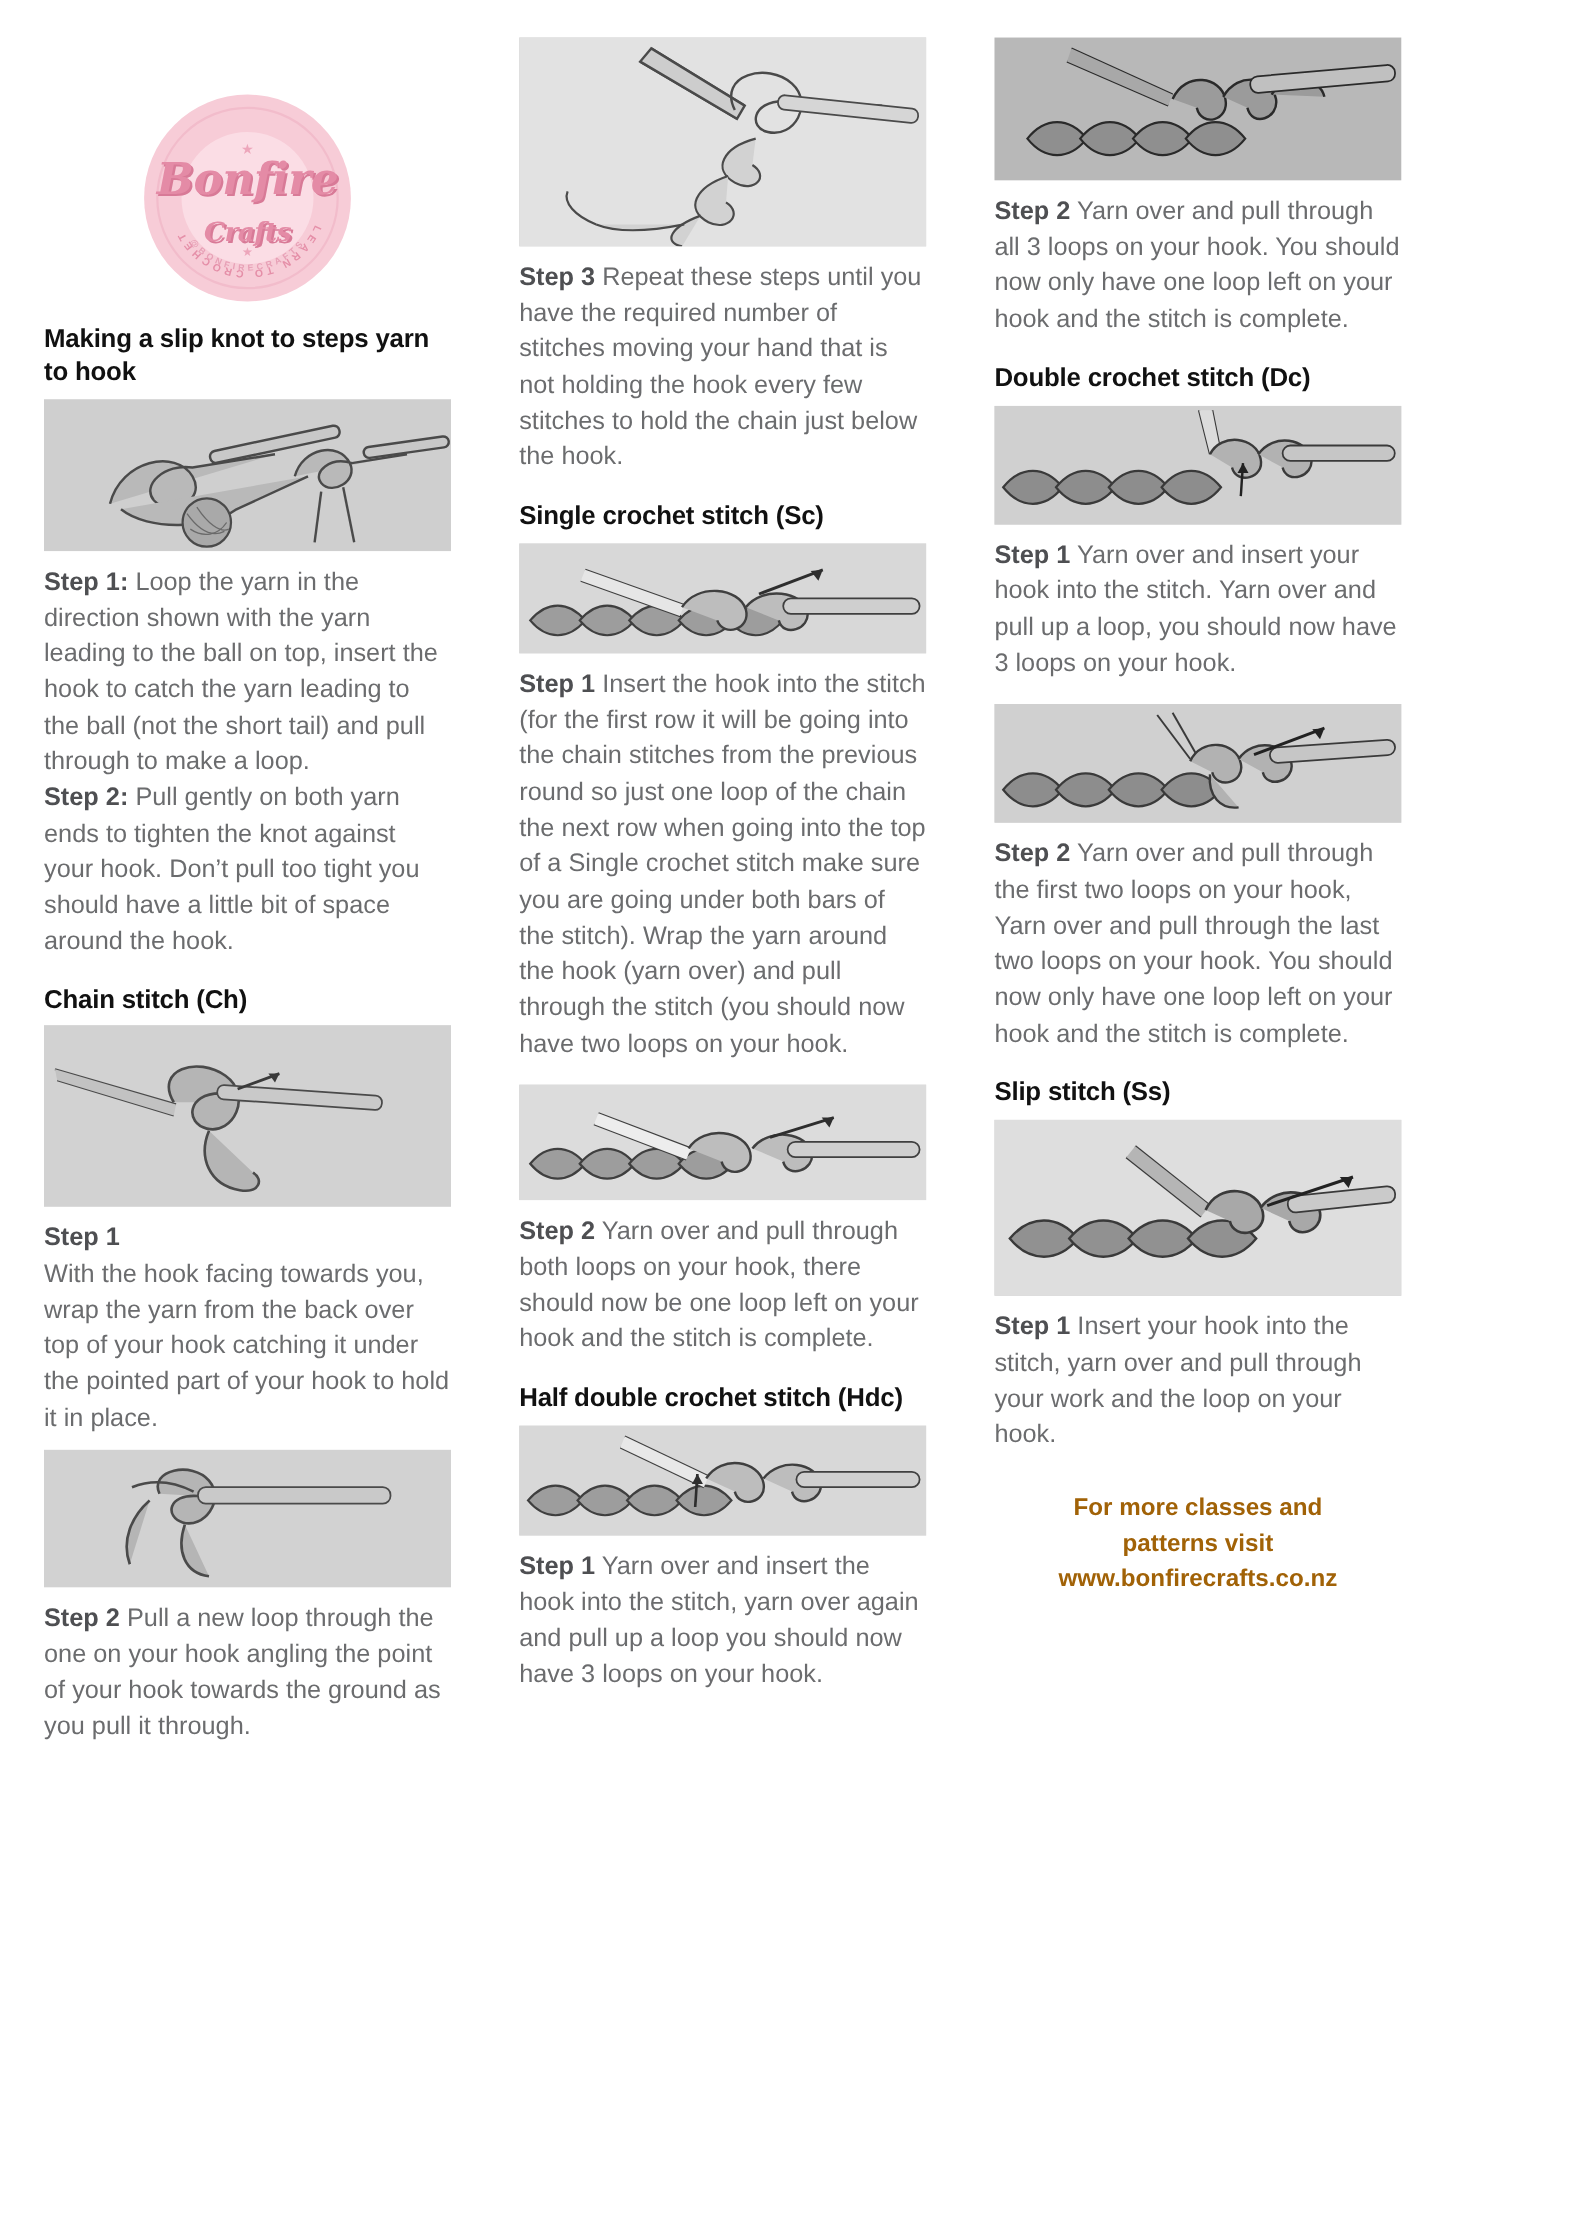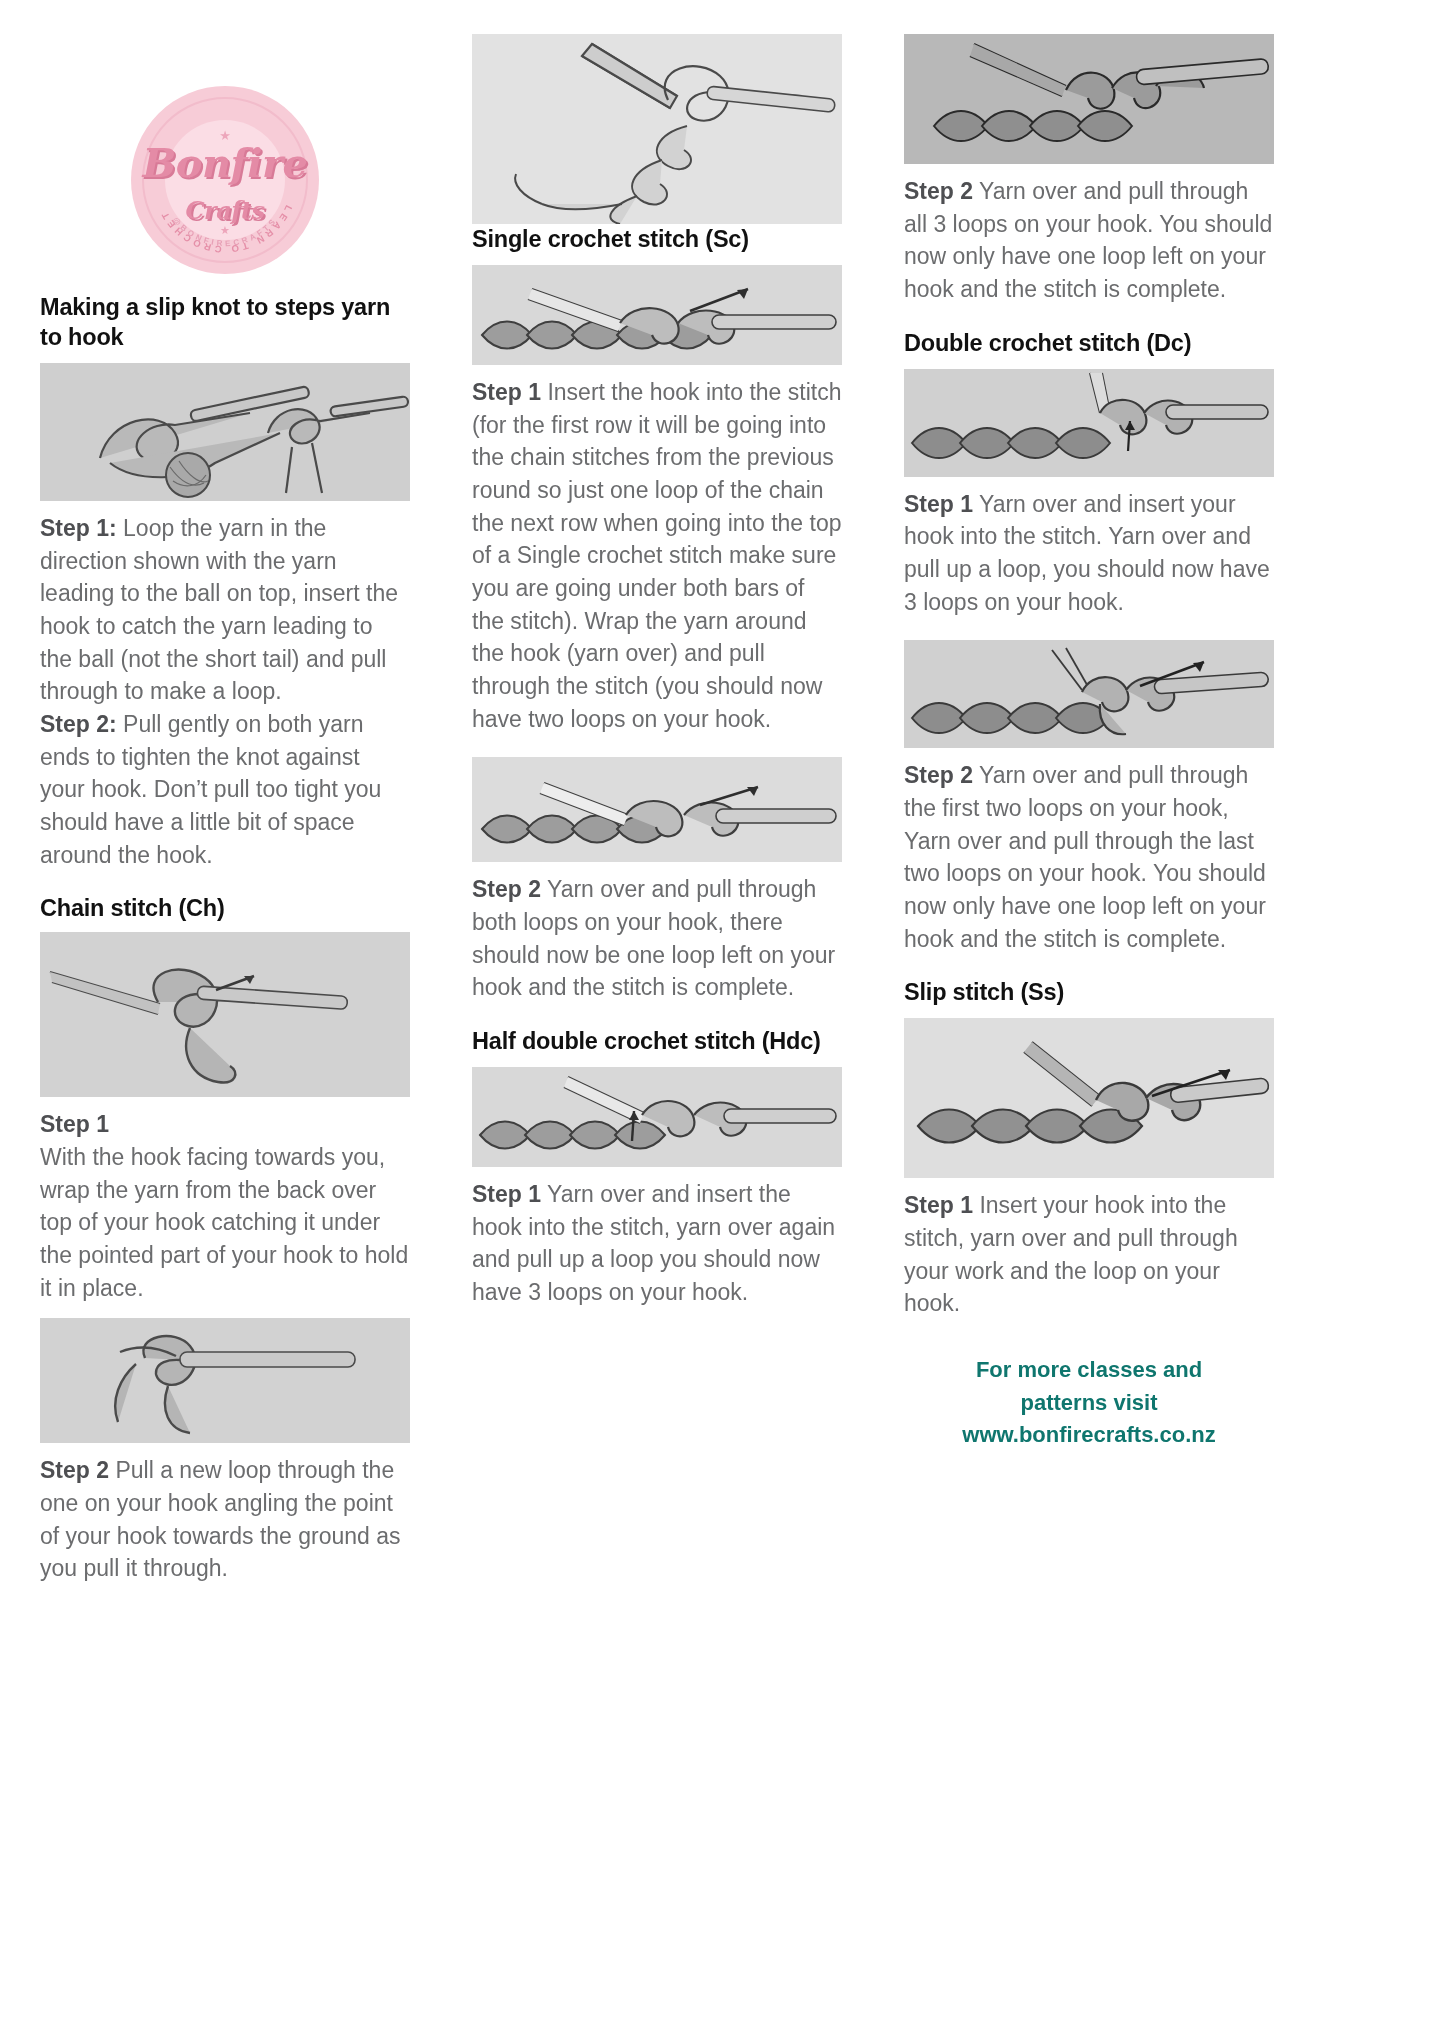--- a/index.html
+++ b/index.html
@@ -141,21 +141,21 @@
   .illus.h-ss { height: 160px; }
   .illus.h-top { height: 190px; }
   .illus.h-topright { height: 130px; }
 
   
   .footer-cta {
     text-align: center;
     font-weight: bold;
     font-size: 22px;
     line-height: 1.48;
-    color: #0f766e;
+    color: #a16207;
     margin-top: 34px;
   }
   .footer-cta .line { display: block; }
 </style>
 </head>
 <body>
 
 <div class="page">
   <div class="columns">
 
@@ -265,20 +265,21 @@
           <g stroke="#4a4a4a" stroke-width="2" fill="#d2d2d2">
             <path d="M215 92 C185 100 175 120 196 132 C214 142 228 126 212 116"></path>
             <path d="M190 126 C160 136 150 156 172 168 C190 177 204 160 188 150"></path>
             <path d="M165 162 C138 172 130 186 148 190"></path>
             <path d="M150 170 C120 176 90 178 70 170"></path>
           </g>
           <path d="M70 170 C50 162 40 150 44 140" stroke="#4a4a4a" stroke-width="2" fill="none"></path>
         </svg>
       </div>
 
+      <p class="para after-img block"><b class="steplabel">Step 3</b><span> Repeat these steps until you have the required number of stitches moving your hand that is not holding the hook every few stitches to hold the chain just below the hook.</span></p>
 
       <h2 class="section-heading">Single crochet stitch (Sc)</h2>
 
       <div class="illus h-sc">
         <svg viewBox="0 0 370 100" preserveAspectRatio="none">
           <rect width="370" height="100" fill="#d8d8d8"></rect>
           <g stroke="#3f3f3f" stroke-width="2" fill="#9d9d9d">
             <path d="M10 70 C25 52 45 52 60 70 C45 88 25 88 10 70 Z"></path>
             <path d="M55 70 C70 52 90 52 105 70 C90 88 70 88 55 70 Z"></path>
             <path d="M100 70 C115 52 135 52 150 70 C135 88 115 88 100 70 Z"></path>

